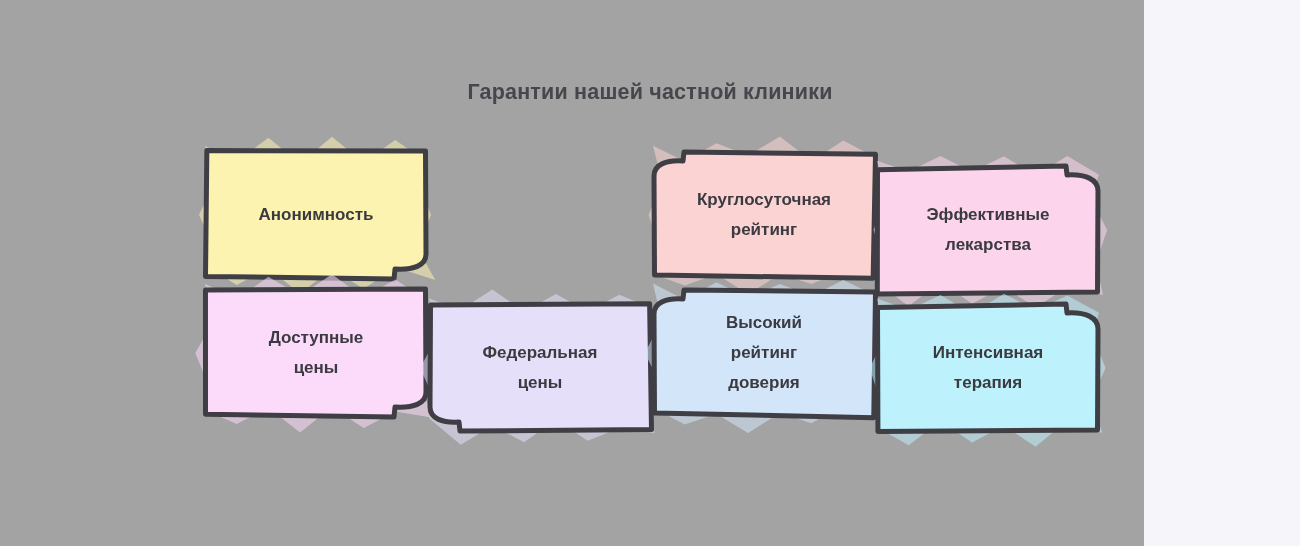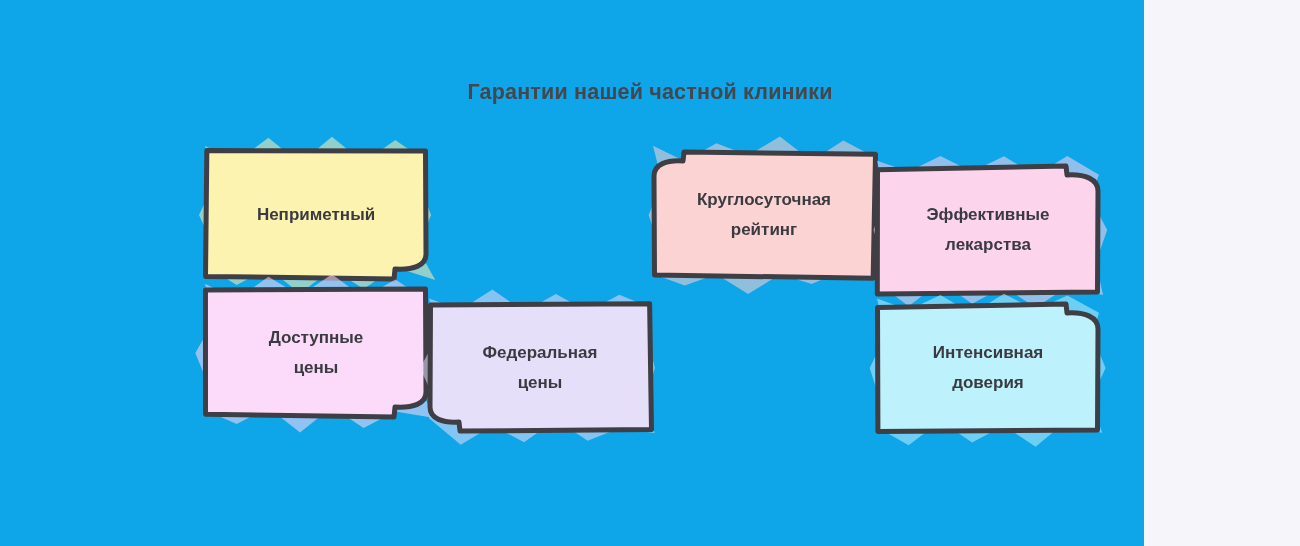--- a/index.html
+++ b/index.html
@@ -11,21 +11,21 @@
     height: 546px;
     background: #f5f5fa;
     font-family: "Liberation Sans", sans-serif;
     overflow: hidden;
   }
 
   #infographic {
     position: relative;
     width: 1144px;
     height: 546px;
-    background: #0ea5e9;
+    background: #a3a3a3;
   }
 
   #page-title {
     position: absolute;
     top: 80px;
     left: 0;
     width: 1300px;
     text-align: center;
     font-size: 21.5px;
     font-weight: bold;
@@ -82,21 +82,21 @@
 <div id="infographic">
 
   <div id="page-title">Гарантии нашей частной клиники</div>
 
   <div id="cards-grid">
       <div class="card" style="left: 0px; top: 10px;">
         <svg class="card-svg" viewBox="0 0 250 158">
           <path d="M 14.0 10.0 L 45.7 25.1 L 77.4 1.8 L 109.1 27.6 L 140.9 0.7 L 172.6 26.5 L 204.3 3.9 L 236.0 26.3 L 227.2 46.5 L 240.1 79.0 L 226.1 111.5 L 244.3 144.0 L 204.3 131.2 L 172.6 152.9 L 140.9 132.4 L 109.1 157.7 L 77.4 132.0 L 45.7 149.1 L 14.0 129.2 L 23.1 111.5 L 8.0 79.0 L 23.5 46.5 Z" fill="#fdf3b0" opacity="0.55"></path>
           <path d="M 204 133 C 222 134 235 130 235 118 L 234.5 15.00010956823836 L 15.841529033930534 14.578474510068515 L 14.5 140.42110184619307 L 203 143 L 204 133 Z" fill="#fdf3b0" stroke="#3e3e44" stroke-width="5" stroke-linejoin="round" stroke-linecap="round"></path>
         </svg>
-        <div class="card-label">Неприметный</div>
+        <div class="card-label">Анонимность</div>
       </div>
       <div class="card" style="left: 448px; top: 10px;">
         <svg class="card-svg" viewBox="0 0 250 158">
           <path d="M 14.0 9.8 L 45.7 25.3 L 77.4 7.2 L 109.1 19.6 L 140.9 0.5 L 172.6 24.9 L 204.3 4.6 L 236.0 21.3 L 231.8 46.5 L 242.8 79.0 L 230.6 111.5 L 243.8 144.0 L 204.3 134.4 L 172.6 148.0 L 140.9 138.3 L 109.1 158.1 L 77.4 138.3 L 45.7 149.6 L 14.0 138.0 L 20.4 111.5 L 9.6 79.0 L 23.2 46.5 Z" fill="#fbd3d3" opacity="0.55"></path>
           <path d="M 44 25 C 28 24 15 28 15 40 L 15.5 139.00108003802697 L 234.1522147628965 142.27353446211063 L 236.5 18.293718205107112 L 45 16 L 44 25 Z" fill="#fbd3d3" stroke="#3e3e44" stroke-width="5" stroke-linejoin="round" stroke-linecap="round"></path>
         </svg>
         <div class="card-label">Круглосуточная
 рейтинг</div>
       </div>
       <div class="card" style="left: 672px; top: 25px; text-decoration: underline;">
@@ -116,23 +116,32 @@
 цены</div>
       </div>
       <div class="card" style="left: 224px; top: 163px;">
         <svg class="card-svg" viewBox="0 0 250 158">
           <path d="M 14.0 9.6 L 45.7 20.7 L 77.4 0.5 L 109.1 22.7 L 140.9 5.1 L 172.6 22.6 L 204.3 5.8 L 236.0 18.8 L 231.6 46.5 L 239.9 79.0 L 230.2 111.5 L 239.7 144.0 L 204.3 139.2 L 172.6 151.7 L 140.9 130.6 L 109.1 153.2 L 77.4 136.8 L 45.7 155.8 L 14.0 129.3 L 19.8 111.5 L 5.1 79.0 L 22.7 46.5 Z" fill="#e6dffa" opacity="0.55"></path>
           <path d="M 44 133 C 28 134 15 130 15 118 L 15.5 16.002535742709913 L 234.61824335774244 14.81612439063948 L 236.5 140.60264274254686 L 45 142 L 44 133 Z" fill="#e6dffa" stroke="#3e3e44" stroke-width="5" stroke-linejoin="round" stroke-linecap="round"></path>
         </svg>
         <div class="card-label">Федеральная
 цены</div>
       </div>
+      <div class="card" style="left: 448px; top: 148px;">
+        <svg class="card-svg" viewBox="0 0 250 158">
+          <path d="M 14.0 9.5 L 45.7 25.8 L 77.4 8.2 L 109.1 23.7 L 140.9 9.9 L 172.6 21.9 L 204.3 6.1 L 236.0 21.3 L 226.9 46.5 L 241.2 79.0 L 232.5 111.5 L 243.0 144.0 L 204.3 129.9 L 172.6 149.2 L 140.9 139.0 L 109.1 158.9 L 77.4 140.0 L 45.7 150.5 L 14.0 133.8 L 21.9 111.5 L 5.9 79.0 L 22.5 46.5 Z" fill="#d3e6f9" opacity="0.55"></path>
+          <path d="M 44 25 C 28 24 15 28 15 40 L 15.5 139.00302097760422 L 234.77358622269108 143.6636543671262 L 236.5 18.038950922003902 L 45 16 L 44 25 Z" fill="#d3e6f9" stroke="#3e3e44" stroke-width="5" stroke-linejoin="round" stroke-linecap="round"></path>
+        </svg>
+        <div class="card-label">Высокий
+рейтинг
+доверия</div>
+      </div>
       <div class="card" style="left: 672px; top: 163px;">
         <svg class="card-svg" viewBox="0 0 250 158">
           <path d="M 14.0 9.5 L 45.7 21.0 L 77.4 5.9 L 109.1 24.7 L 140.9 4.8 L 172.6 21.1 L 204.3 6.5 L 236.0 23.8 L 229.2 46.5 L 242.6 79.0 L 227.7 111.5 L 239.3 144.0 L 204.3 131.5 L 172.6 157.8 L 140.9 136.5 L 109.1 153.6 L 77.4 132.1 L 45.7 156.2 L 14.0 138.2 L 17.0 111.5 L 6.7 79.0 L 22.4 46.5 Z" fill="#bdf1fb" opacity="0.55"></path>
           <path d="M 204 24 C 222 23 235 28 235 40 L 234.5 141.00350621249854 L 14.92892908763972 142.5111843426816 L 14.5 18.475259101460928 L 203 15 L 204 24 Z" fill="#bdf1fb" stroke="#3e3e44" stroke-width="5" stroke-linejoin="round" stroke-linecap="round"></path>
         </svg>
         <div class="card-label">Интенсивная
-доверия</div>
+терапия</div>
       </div>
     </div>
 
 </div>
 
 </body></html>

